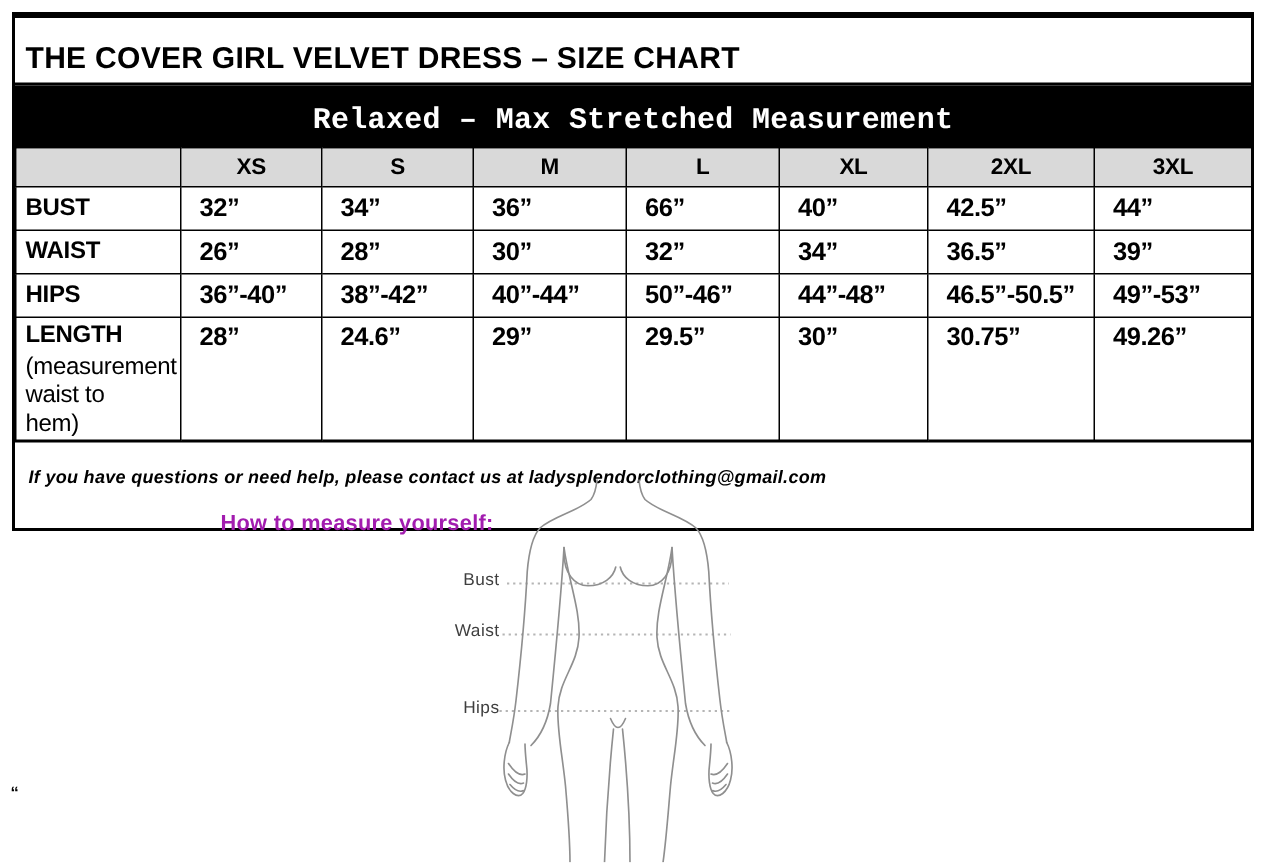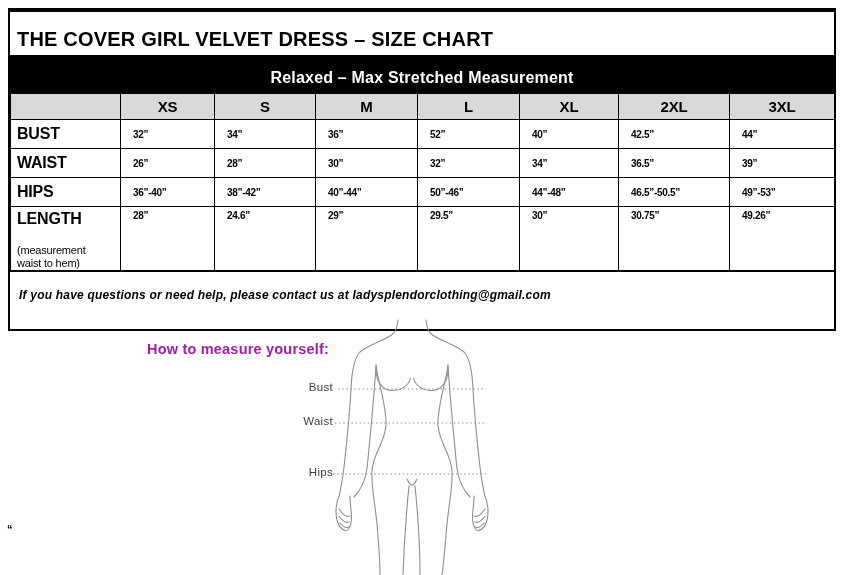--- a/index.html
+++ b/index.html
@@ -23,59 +23,60 @@
   .title-row {
     font-size:20px; font-weight:bold;
     letter-spacing:0.2px;
     padding:16px 6px 4px 7px;
     border-bottom:2px solid #000;
     white-space:nowrap;
   }
   .banner {
     background:#000000; color:#ffffff;
     text-align:center;
-    font-size:16px; font-weight:bold;
+    font-size:20px; font-weight:bold;
     padding:12px 0 6px 0;
     letter-spacing:0.2px;
+    font-family:Liberation Mono, monospace;
   }
   table.size-table {
     width:100%;
     border-collapse:collapse;
     table-layout:fixed;
   }
   table.size-table th, table.size-table td {
     border:1.5px solid #000;
     padding:0 2px;
     overflow:hidden;
   }
   table.size-table thead th {
     background:#d9d9d9;
     font-size:15px; font-weight:bold;
     height:25px;
     letter-spacing:-0.2px;
   }
   table.size-table td.val {
-    font-size:10px; font-weight:bold;
+    font-size:17px; font-weight:bold;
     letter-spacing:-0.3px;
     height:28px;
     padding-left:12px;
   }
   table.size-table td.rowlabel {
     text-align:left;
     font-size:16px; font-weight:bold;
     letter-spacing:-0.2px;
     padding-left:6px;
   }
   tr.tall td { vertical-align:top; height:60px; padding-top:3px; }
   tr.tall td.rowlabel .note {
     display:block;
-    font-size:11px; font-weight:normal;
+    font-size:16px; font-weight:normal;
     letter-spacing:-0.2px;
     line-height:1.2;
-    margin-top:16px;
+    margin-top:2px;
     width:92px;
   }
   .contact-row {
     border-top:1.5px solid #000;
     font-size:12px; font-weight:bold; font-style:italic;
     letter-spacing:0.2px;
     padding:16px 6px 27px 9px;
     white-space:nowrap;
   }
 
@@ -136,21 +137,21 @@
           <th>2XL</th>
           <th>3XL</th>
         </tr>
       </thead>
       <tbody>
         <tr>
           <td class="rowlabel">BUST</td>
           <td class="val">32”</td>
           <td class="val">34”</td>
           <td class="val">36”</td>
-          <td class="val">52”</td>
+          <td class="val">66”</td>
           <td class="val">40”</td>
           <td class="val">42.5”</td>
           <td class="val">44”</td>
         </tr>
         <tr>
           <td class="rowlabel">WAIST</td>
           <td class="val">26”</td>
           <td class="val">28”</td>
           <td class="val">30”</td>
           <td class="val">32”</td>

